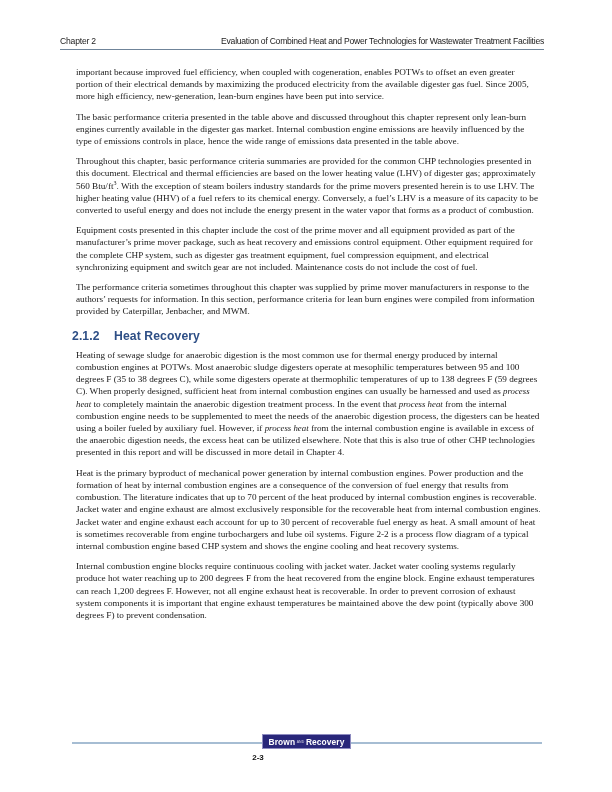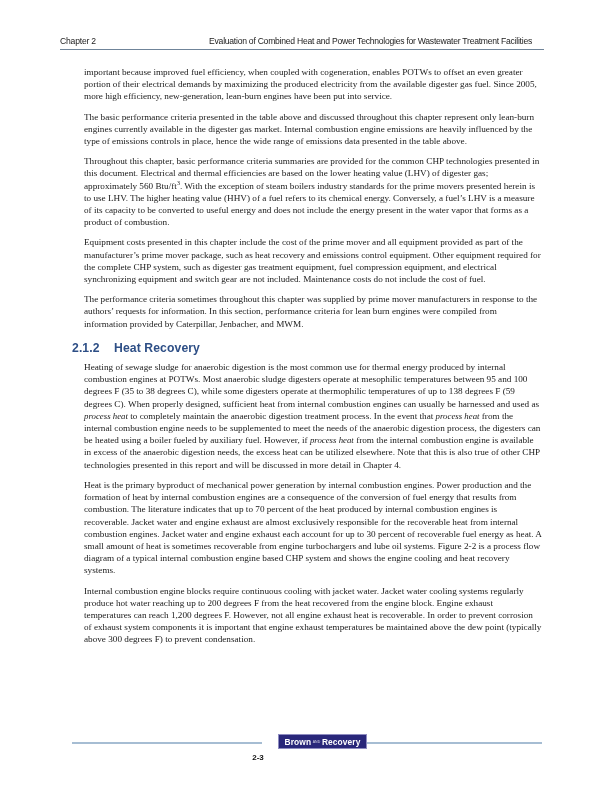--- a/index.html
+++ b/index.html
@@ -4,43 +4,43 @@
 <style>
   html, body { margin: 0; padding: 0; background: #ffffff; }
   body { width: 612px; height: 792px; position: relative; overflow: hidden; }
   .header {
     position: absolute; left: 60px; top: 33px; width: 484px; height: 16px;
     border-bottom: 1.2px solid #6f8499;
     font-family: "Liberation Sans", sans-serif; font-size: 8.6px; color: #222;
     transform-origin: left;
   }
   .header .left { position: absolute; left: 0; bottom: 3px; letter-spacing: -0.2px; }
-  .header .right { position: absolute; right: 12px; bottom: 3px; letter-spacing: -0.25px; }
+  .header .right { position: absolute; right: 0; bottom: 3px; letter-spacing: -0.25px; }
   .body {
     position: absolute; left: 72px; top: 66px; width: 470px;
     font-family: "Liberation Serif", serif; font-size: 9.2px; line-height: 12.2px; color: #1a1a1a;
   }
-  .body p { margin: 0 0 8px 12px; text-align: left; }
+  .body p { margin: 0 0 8px 4px; text-align: left; }
   .body p em { font-size: 8.8px; }
   sup { font-size: 6px; vertical-align: 4px; line-height: 0; }
   .h2 {
     font-family: "Liberation Sans", sans-serif; font-weight: bold; font-size: 12.2px;
     color: #2e4f86; margin: 12px 0 7px 0; letter-spacing: 0.1px;
   }
   .h2 .num { display: inline-block; width: 42px; }
   .footer-line {
     position: absolute; top: 742px; height: 1.8px; background: #a6bdd3;
   }
   .footer-line.l { left: 72px; width: 190px; }
   .footer-line.r { left: 351px; width: 191px; }
   .logo {
     position: absolute; left: 262px; top: 734px; width: 89px; height: 15px;
     background: #29277a; color: #ffffff; border: 1px solid #8e8cc0; box-sizing: border-box;
     font-family: "Liberation Sans", sans-serif; font-weight: bold; font-size: 8.4px;
-    display: flex; align-items: center; justify-content: center; letter-spacing: 0.1px; margin-left: 16px;
+    display: flex; align-items: center; justify-content: center; letter-spacing: 0.1px;
   }
   .logo .and { font-size: 3.5px; font-weight: normal; margin: 0 1.5px; opacity: 0.8; }
   .pagenum {
     position: absolute; left: 0; width: 516px; top: 753px; text-align: center;
     font-family: "Liberation Sans", sans-serif; font-weight: bold; font-size: 8px; color: #111;
   }
 </style>
 </head>
 <body>
 

